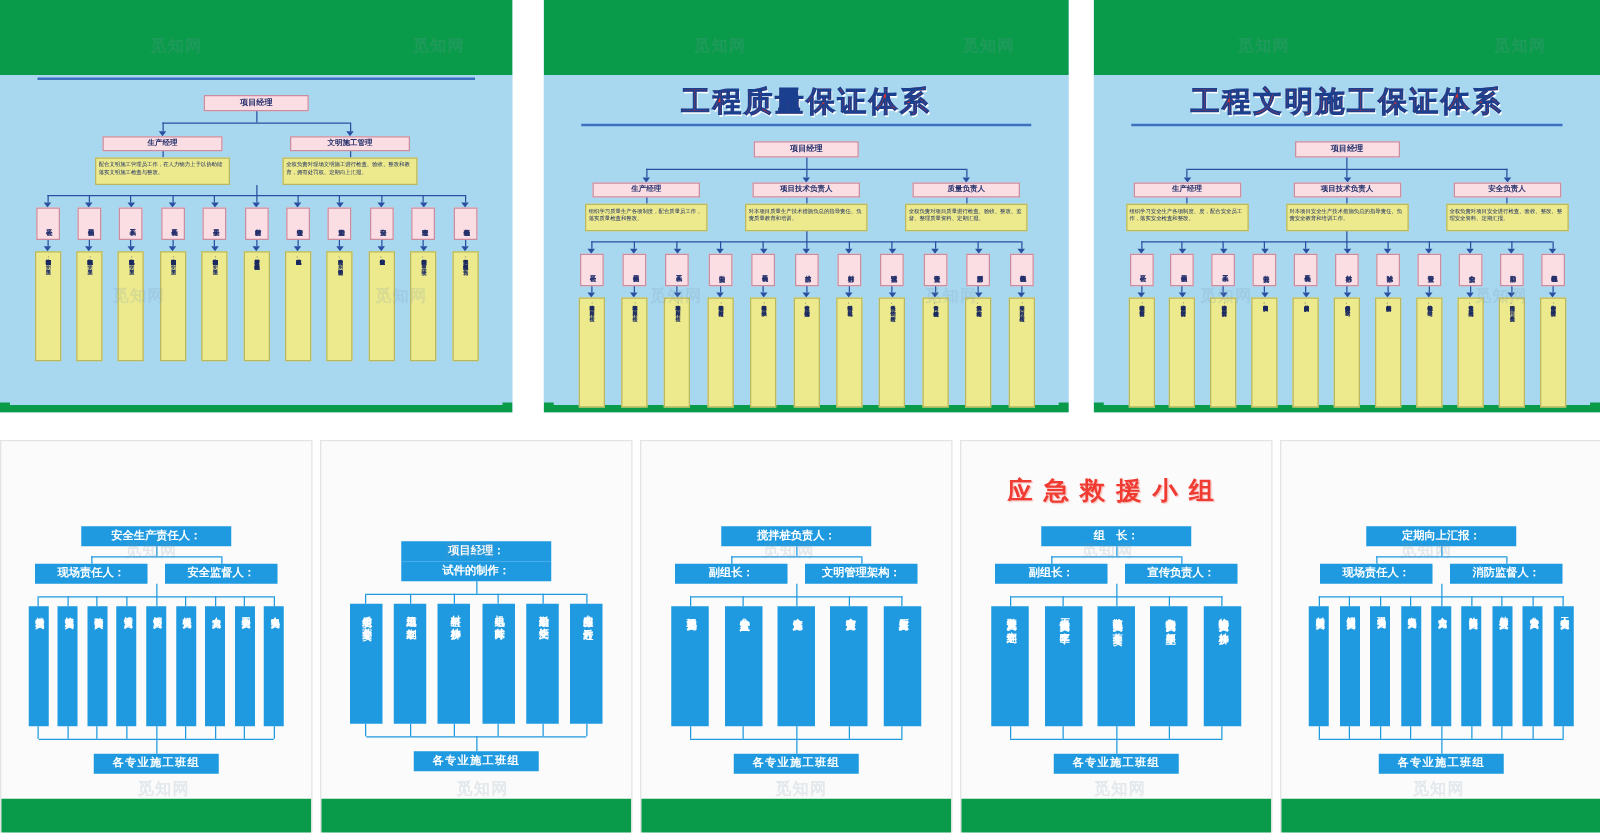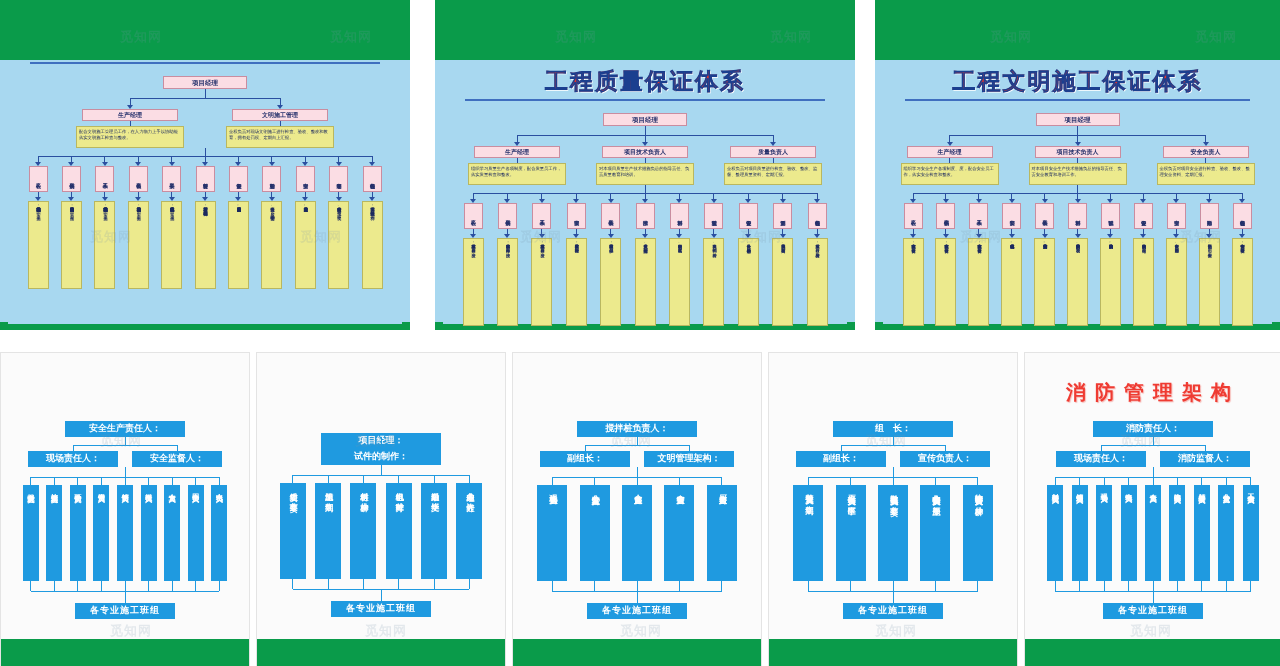--- a/index.html
+++ b/index.html
@@ -668,20 +668,21 @@
           <span>厨房监督人</span>
         </div>
         <div class="conn" style="left: 208.3px; top: 168px; width: 1px; height: 10px; background: rgb(31, 154, 224);"></div>
         <div class="conn" style="left: 39.2px; top: 178px; width: 169.6px; height: 1px; background: rgb(31, 154, 224);"></div>
         <div class="conn" style="left: 123.5px; top: 178px; width: 1px; height: 12px; background: rgb(31, 154, 224);"></div>
         <div class="bluebox" style="position: absolute; left: 74px; top: 190px; width: 100px; height: 16px; letter-spacing: 1px;">各专业施工班组</div>
       </div>
     <div class="wgreen"></div>
   </div>
   <div class="wboard" id="w3" style="left:768px;width:248px;">
+    <div class="wtitle">应急救援小组</div>
     <div class="wtree" style="position: absolute; left: 0px; top: 60px; width: 248px; height: 250px;">
         <div class="bluebox" style="position: absolute; left: 64px; top: 8px; width: 120px; height: 16px;">组　长：</div>
         <div class="conn" style="left: 123.5px; top: 24px; width: 1px; height: 8px; background: rgb(31, 154, 224);"></div>
         <div class="conn" style="left: 72px; top: 32px; width: 104px; height: 1px; background: rgb(31, 154, 224);"></div>
         <div class="conn" style="left: 71.5px; top: 32px; width: 1px; height: 6px; background: rgb(31, 154, 224);"></div>
         <div class="bluebox" style="position: absolute; left: 27px; top: 38px; width: 90px; height: 16px;">副组长：</div>
         <div class="conn" style="left: 175.5px; top: 32px; width: 1px; height: 6px; background: rgb(31, 154, 224);"></div>
         <div class="bluebox" style="position: absolute; left: 131px; top: 38px; width: 90px; height: 16px;">宣传负责人：</div>
         <div class="conn" style="left: 123.5px; top: 54px; width: 1px; height: 10px; background: rgb(31, 154, 224);"></div>
         <div class="conn" style="left: 39.2px; top: 64px; width: 169.6px; height: 1px; background: rgb(31, 154, 224);"></div>
@@ -710,23 +711,22 @@
           <span>物资转移负责人　林少柳</span>
         </div>
         <div class="conn" style="left: 208.3px; top: 168px; width: 1px; height: 10px; background: rgb(31, 154, 224);"></div>
         <div class="conn" style="left: 39.2px; top: 178px; width: 169.6px; height: 1px; background: rgb(31, 154, 224);"></div>
         <div class="conn" style="left: 123.5px; top: 178px; width: 1px; height: 12px; background: rgb(31, 154, 224);"></div>
         <div class="bluebox" style="position: absolute; left: 74px; top: 190px; width: 100px; height: 16px; letter-spacing: 1px;">各专业施工班组</div>
       </div>
     <div class="wgreen"></div>
   </div>
   <div class="wboard" id="w4" style="left:1024px;width:256px;">
-    <div class="wtitle">消防管理架构</div>
     <div class="wtree" style="position: absolute; left: 0px; top: 60px; width: 256px; height: 250px;">
-        <div class="bluebox" style="position: absolute; left: 68px; top: 8px; width: 120px; height: 16px;">消防责任人：</div>
+        <div class="bluebox" style="position: absolute; left: 68px; top: 8px; width: 120px; height: 16px;">定期向上汇报：</div>
         <div class="conn" style="left: 127.5px; top: 24px; width: 1px; height: 8px; background: rgb(31, 154, 224);"></div>
         <div class="conn" style="left: 76px; top: 32px; width: 104px; height: 1px; background: rgb(31, 154, 224);"></div>
         <div class="conn" style="left: 75.5px; top: 32px; width: 1px; height: 6px; background: rgb(31, 154, 224);"></div>
         <div class="bluebox" style="position: absolute; left: 31px; top: 38px; width: 90px; height: 16px;">现场责任人：</div>
         <div class="conn" style="left: 179.5px; top: 32px; width: 1px; height: 6px; background: rgb(31, 154, 224);"></div>
         <div class="bluebox" style="position: absolute; left: 135px; top: 38px; width: 90px; height: 16px;">消防监督人：</div>
         <div class="conn" style="left: 127.5px; top: 54px; width: 1px; height: 10px; background: rgb(31, 154, 224);"></div>
         <div class="conn" style="left: 30.2222px; top: 64px; width: 195.556px; height: 1px; background: rgb(31, 154, 224);"></div>
         <div class="conn" style="left: 29.7222px; top: 64px; width: 1px; height: 8px; background: rgb(31, 154, 224);"></div>
         <div class="bluecol" style="left: 22.2222px; top: 72px; width: 16px; height: 96px; font-size: 7px;">

